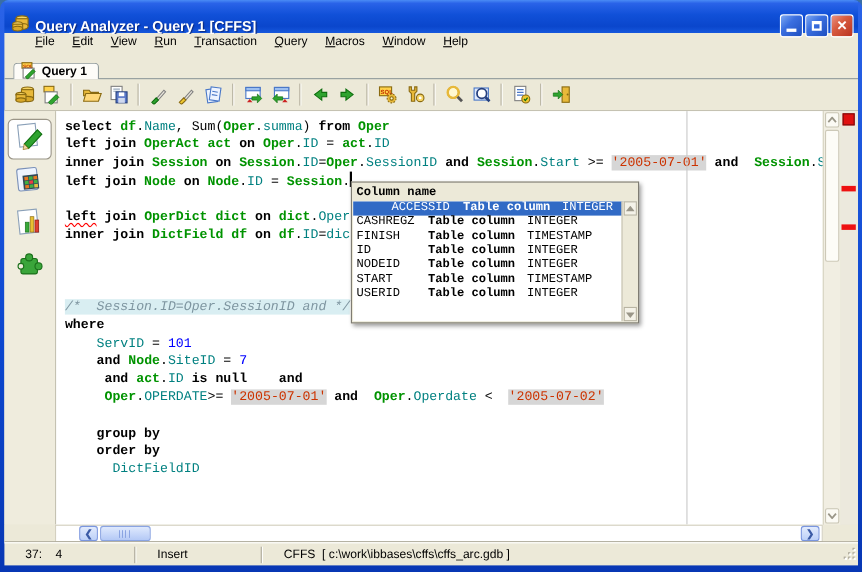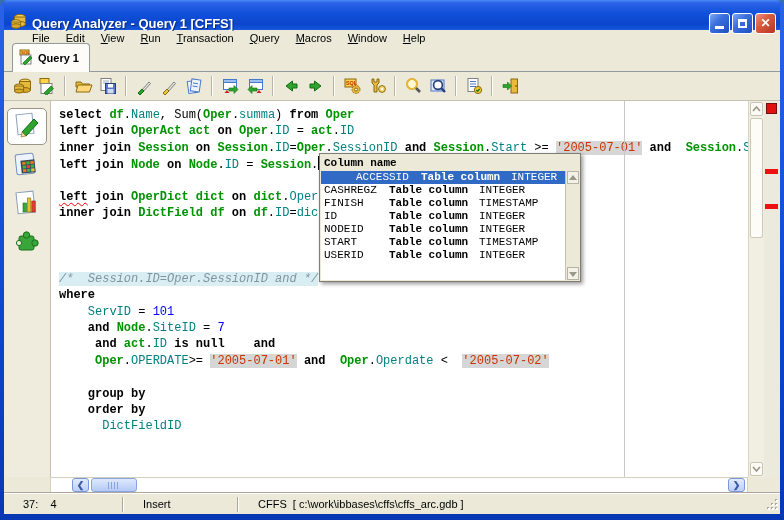--- a/index.html
+++ b/index.html
@@ -21,21 +21,21 @@
   .glyph-max { width:9px; height:9px; border:2px solid #fff; border-top-width:3px; }
 
   
   .client { width:776px; height:484px; background:#ece9d8; display:flex; flex-direction:column; }
 
   .menubar { height:20px; display:flex; padding-left:20px; font-size:11px; }
   .menu-item { padding:2px 8px; color:#000; }
   .menu-item u { text-decoration:underline; }
 
   .tabbar { height:22px; position:relative; border-bottom:1px solid #919b9c; padding-left:8px; display:flex; align-items:flex-end; }
-  .tab { height:29px; margin-bottom:-1px; background:#fdfcf8; border:1px solid #919b9c; border-bottom:none;
+  .tab { height:15px; margin-bottom:-1px; background:#fdfcf8; border:1px solid #919b9c; border-bottom:none;
          border-radius:4px 4px 0 0; display:flex; align-items:center; gap:4px; padding:0 10px 0 5px;
          font-size:11px; font-weight:bold; }
 
   .toolbar { height:28px; display:flex; align-items:center; padding-left:6px; gap:1px; }
   .tbtn { width:24px; height:24px; display:flex; align-items:center; justify-content:center; }
   .tsep { width:2px; height:20px; border-left:1px solid #b8b4a2; border-right:1px solid #fff; margin:0 4px; }
 
   
   .main { height:377px; display:flex; border-top:1px solid #c5c2b2; }
 
@@ -52,21 +52,21 @@
   .cf { color:#008080; }
   .cn { color:#0000ff; }
   .cs { color:#cc3300; background:#d6d6d6; }
   .cc { font-style:italic; color:#7e95a0; background:#d9eef2; }
   .cp { color:#000; }
   .cksq { font-weight:bold; color:#000; text-decoration:underline wavy #ff0000 1px; text-underline-offset:2px; }
   .cursor { display:inline-block; width:2px; height:14px; background:#000; vertical-align:-2px; }
   .marginline { position:absolute; top:0; bottom:0; left:573px; width:1px; background:#c9c9c9; }
 
   
-  .popup { position:absolute; left:268px; top:52px; width:262px; height:129px; background:#ece9d8;
+  .popup { position:absolute; left:268px; top:64px; width:262px; height:129px; background:#ece9d8;
            border:1px solid #7f7c73; box-shadow:2px 2px 4px rgba(0,0,0,.4); z-index:10; font-size:11px; }
   .popup-header { height:16px; font-weight:bold; padding:1px 0 0 4px; }
   .popup-list { position:absolute; left:1px; right:1px; top:17px; bottom:1px; background:#fff; overflow:hidden; }
   .prow { height:13px; display:flex; align-items:center; color:#000; }
   .prow .pc1 { width:68px; padding-left:3px; }
   .prow .pc2 { width:90px; font-weight:bold; }
   .prow .pc3 { flex:1; }
   .prow.sel { background:#316ac5; color:#fff;padding-left:32px; }
   .pscroll { position:absolute; right:0; top:17px; bottom:1px; width:15px; background:#ece9d8; border-left:1px solid #c5c2b2; }
   .pArrow { position:absolute; left:1px; width:12px; height:13px; background:#f4f2e8; border:1px solid #b8b4a2;

